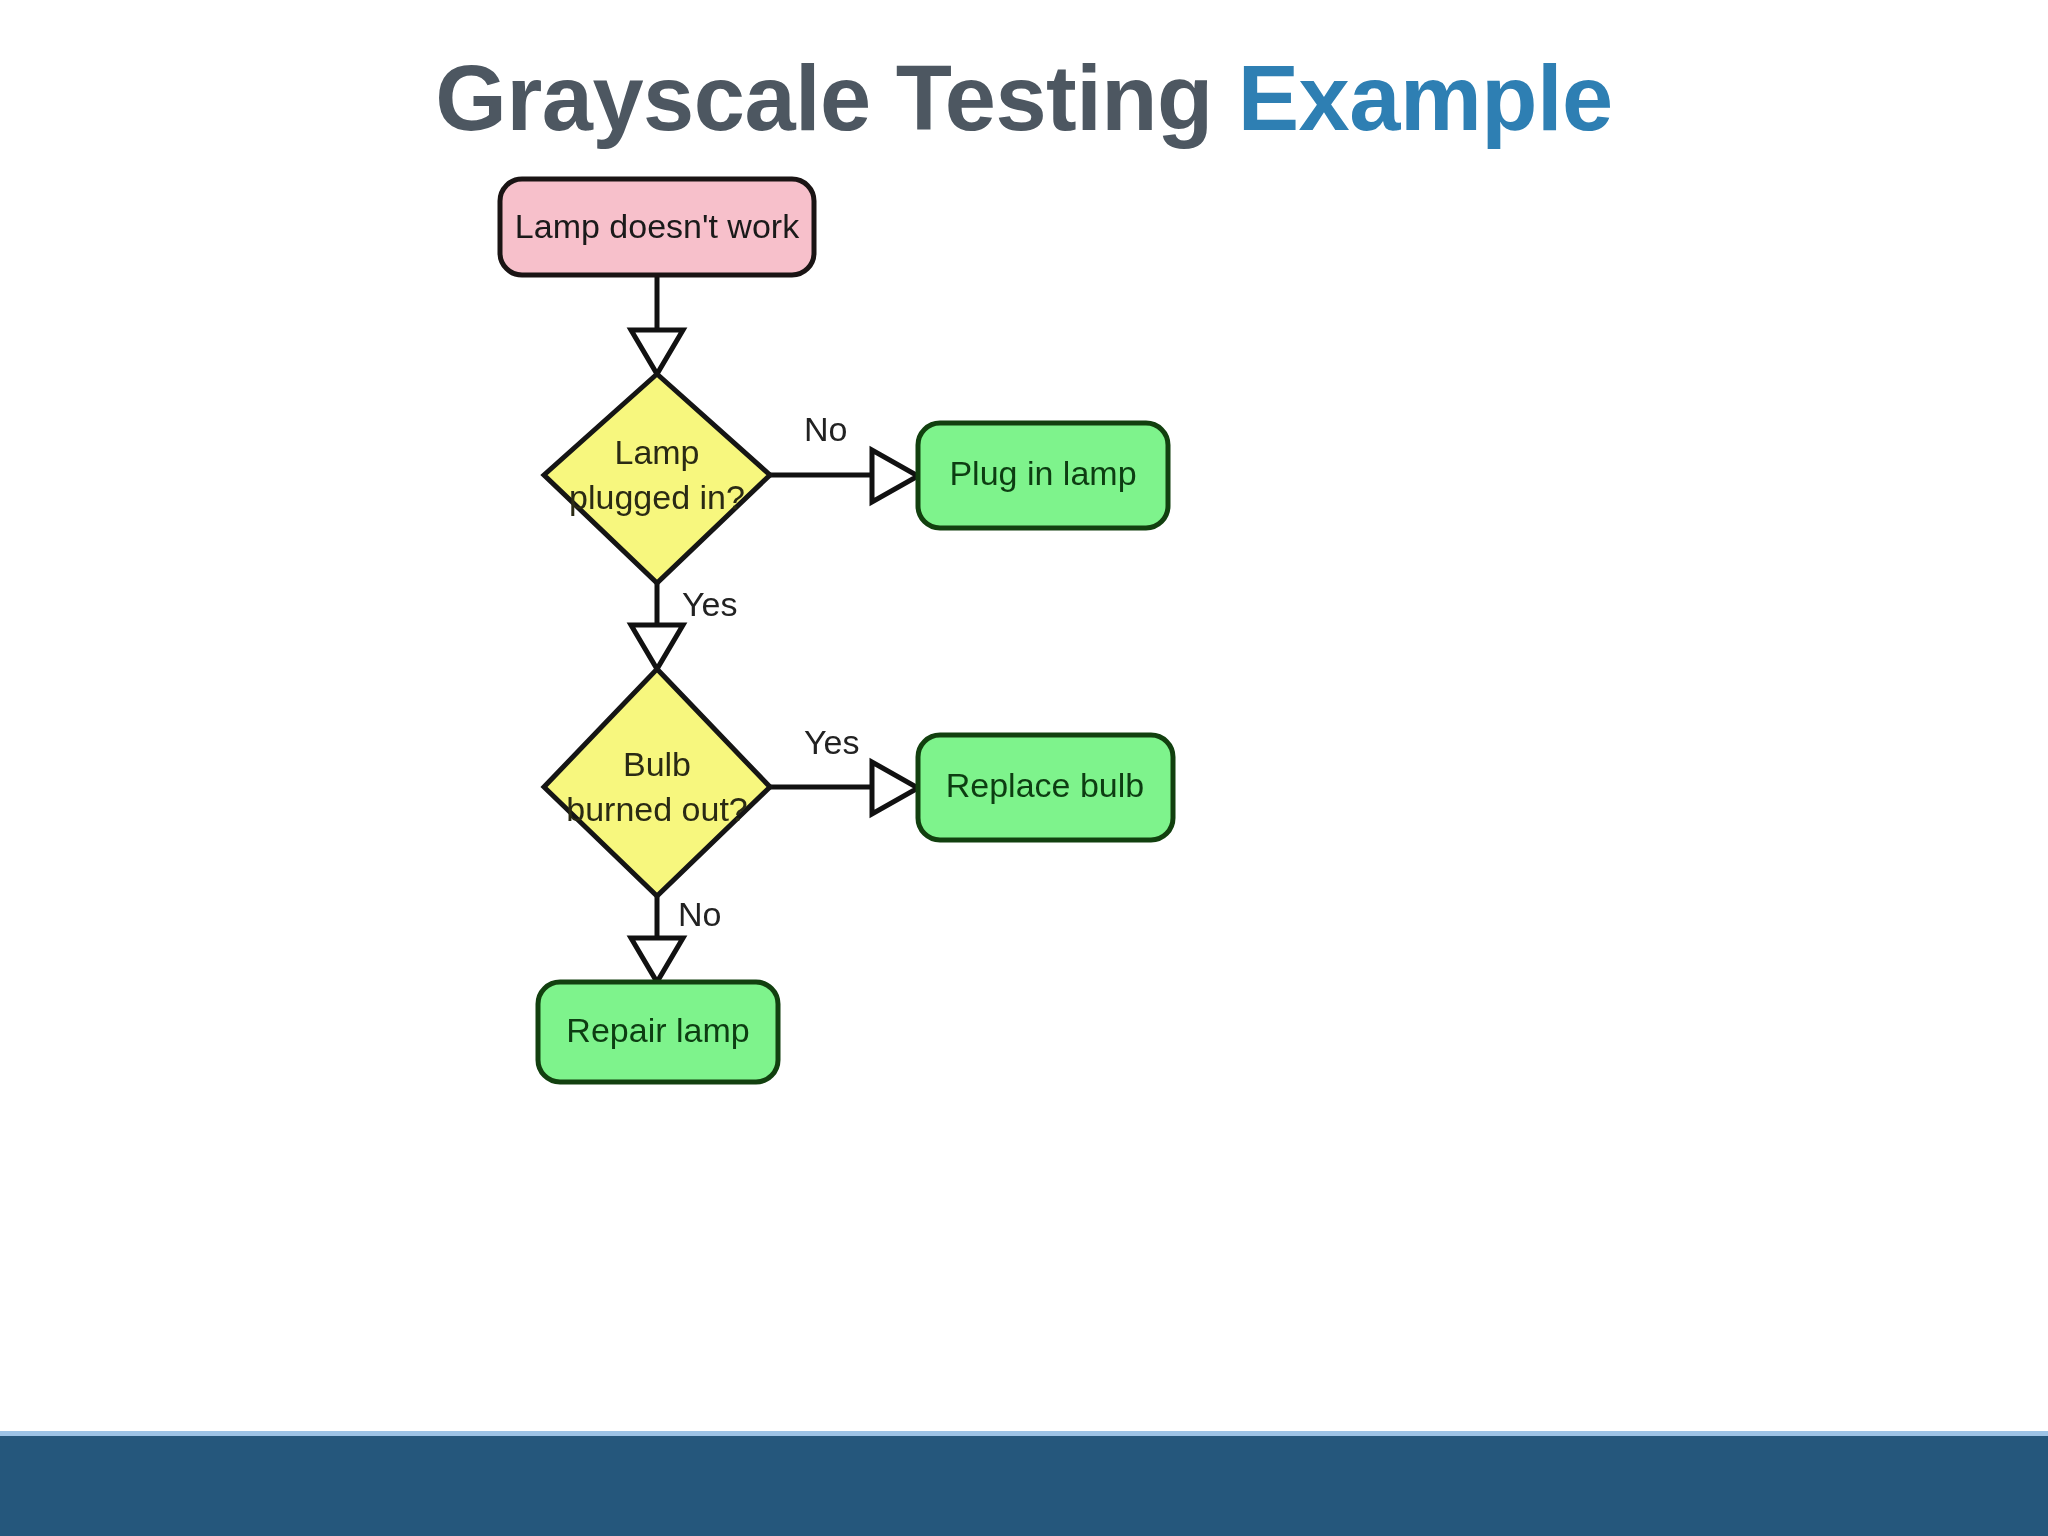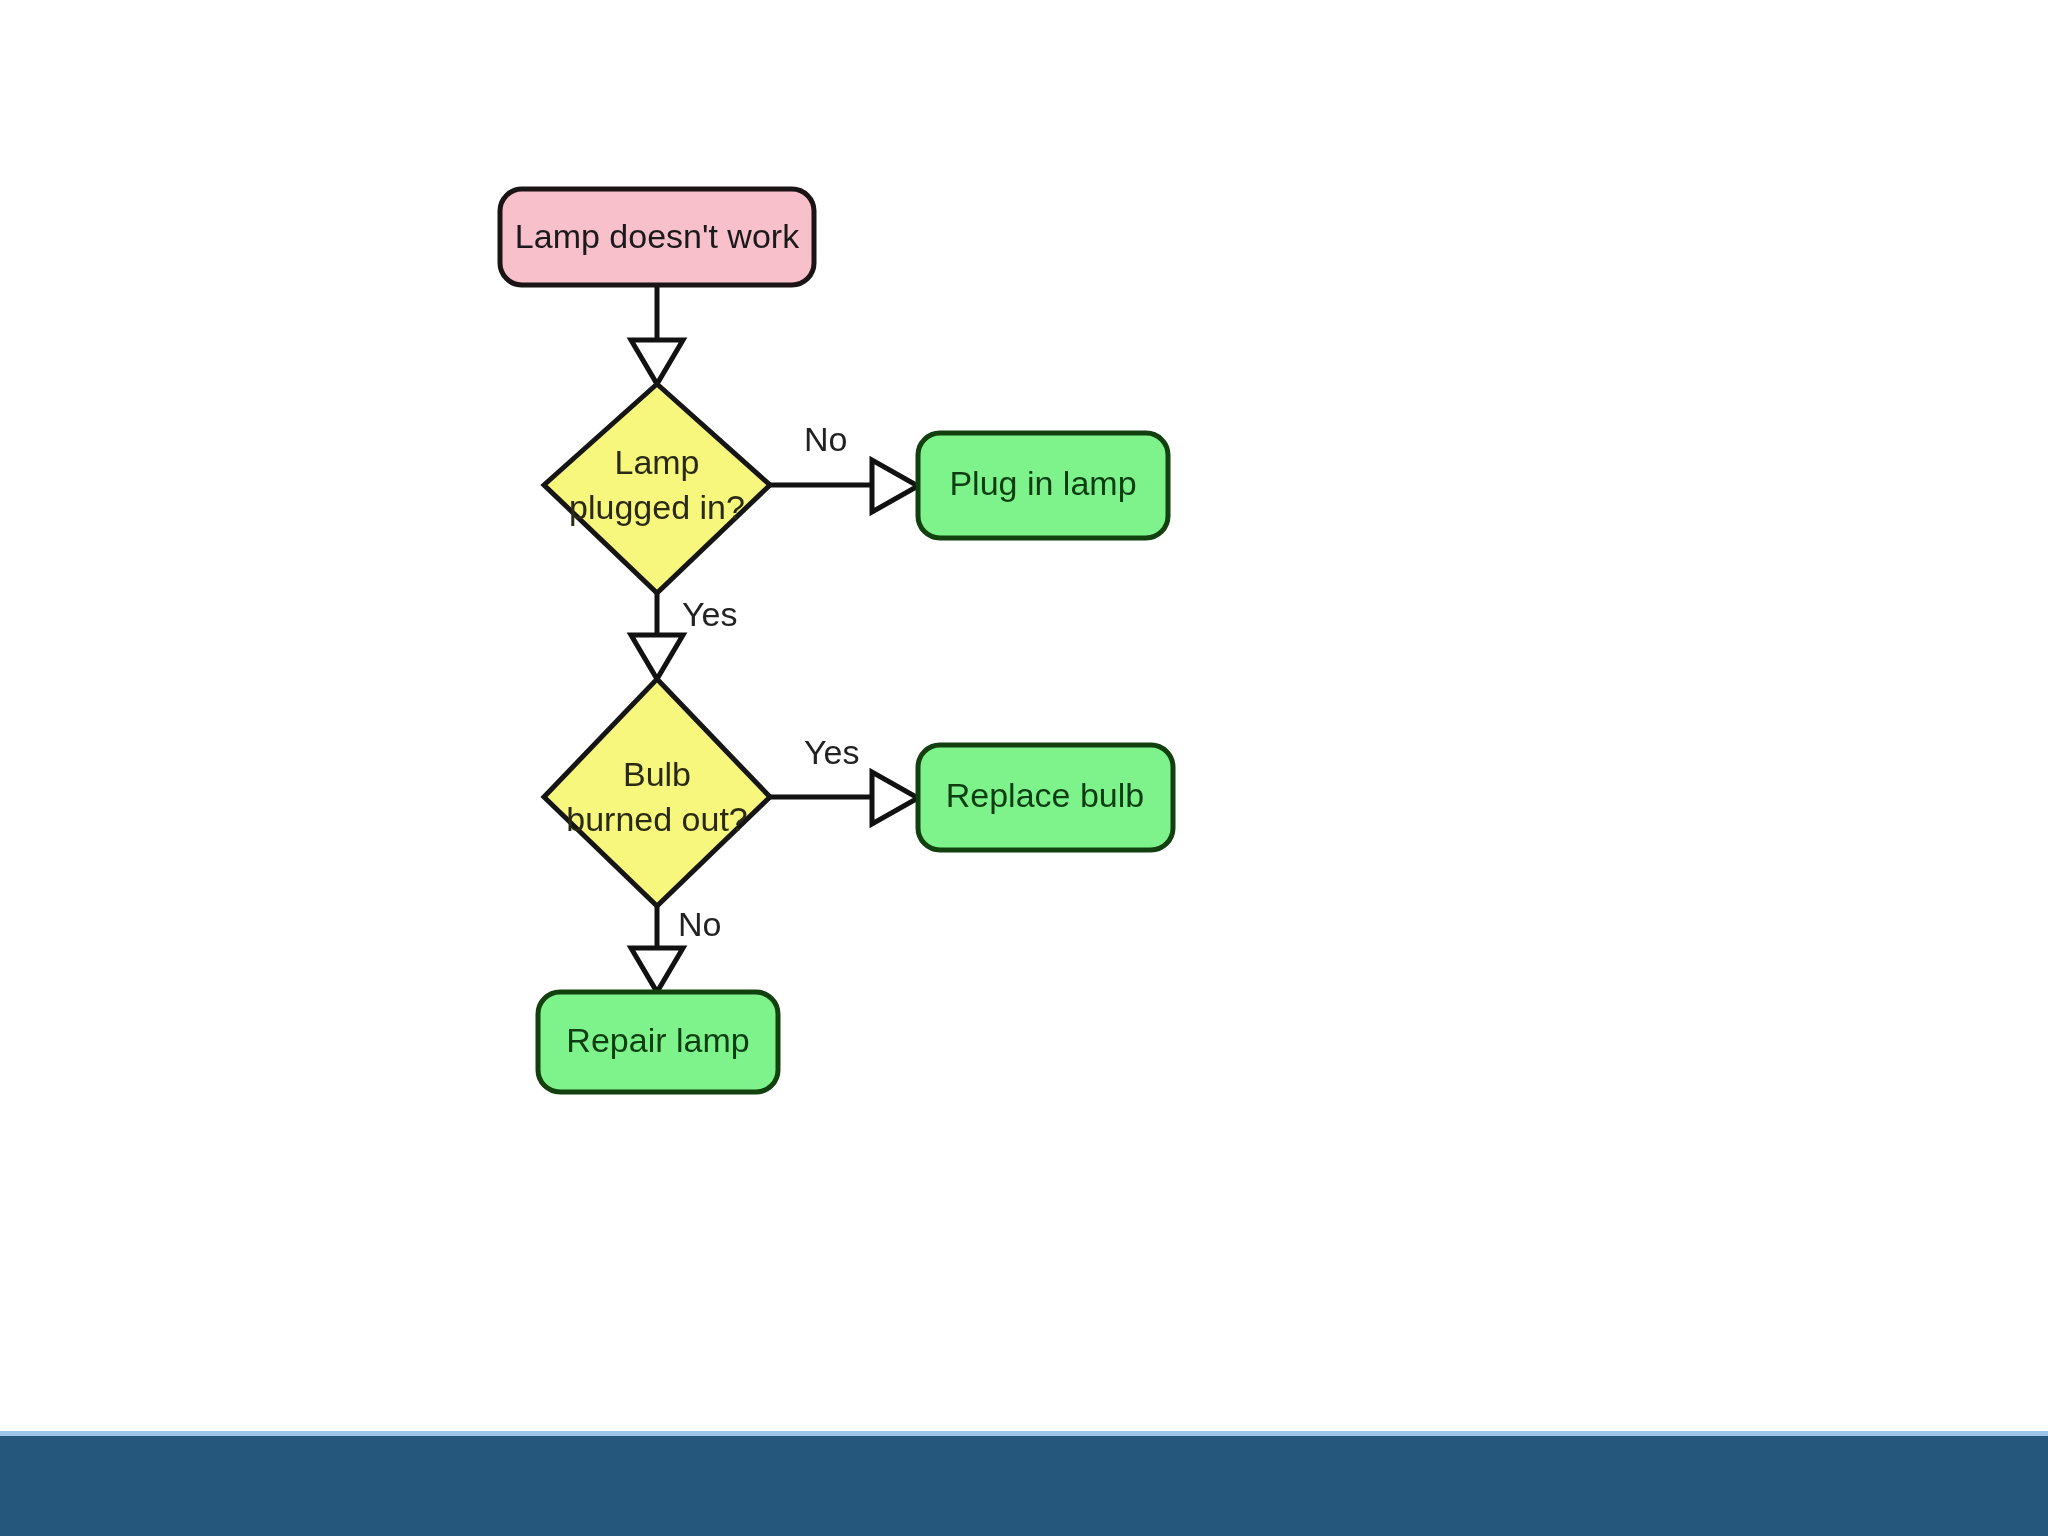--- a/index.html
+++ b/index.html
@@ -36,21 +36,21 @@
     letter-spacing: -0.5px;
     white-space: nowrap;
   }
   .title-main   { color: #4d5761; }
   .title-accent { color: #2e7fb3; }
 
   
   .chart-stage {
     position: absolute;
     left: 420px;
-    top: 180px;
+    top: 170px;
     width: 1180px;
     height: 1250px;
   }
   .chart-stage svg {
     display: block;
     width: 1180px;
     height: 1250px;
   }
 
   
@@ -93,20 +93,23 @@
     width: 2048px;
     height: 100px;
     background: #25577c;
   }
 </style>
 </head>
 <body>
 
 <div class="slide">
 
+  <div class="slide-title">
+    <span class="title-main">Grayscale Testing </span><span class="title-accent">Example</span>
+  </div>
 
   <div class="chart-stage">
     <svg viewBox="0 0 1180 1250" xmlns="http://www.w3.org/2000/svg">
 
       <g>
         <line class="edge-line" x1="237" y1="105" x2="237" y2="160"></line>
         <polygon class="arrow-head" points="211,160 263,160 237,204"></polygon>
       </g>
 
       <g>

